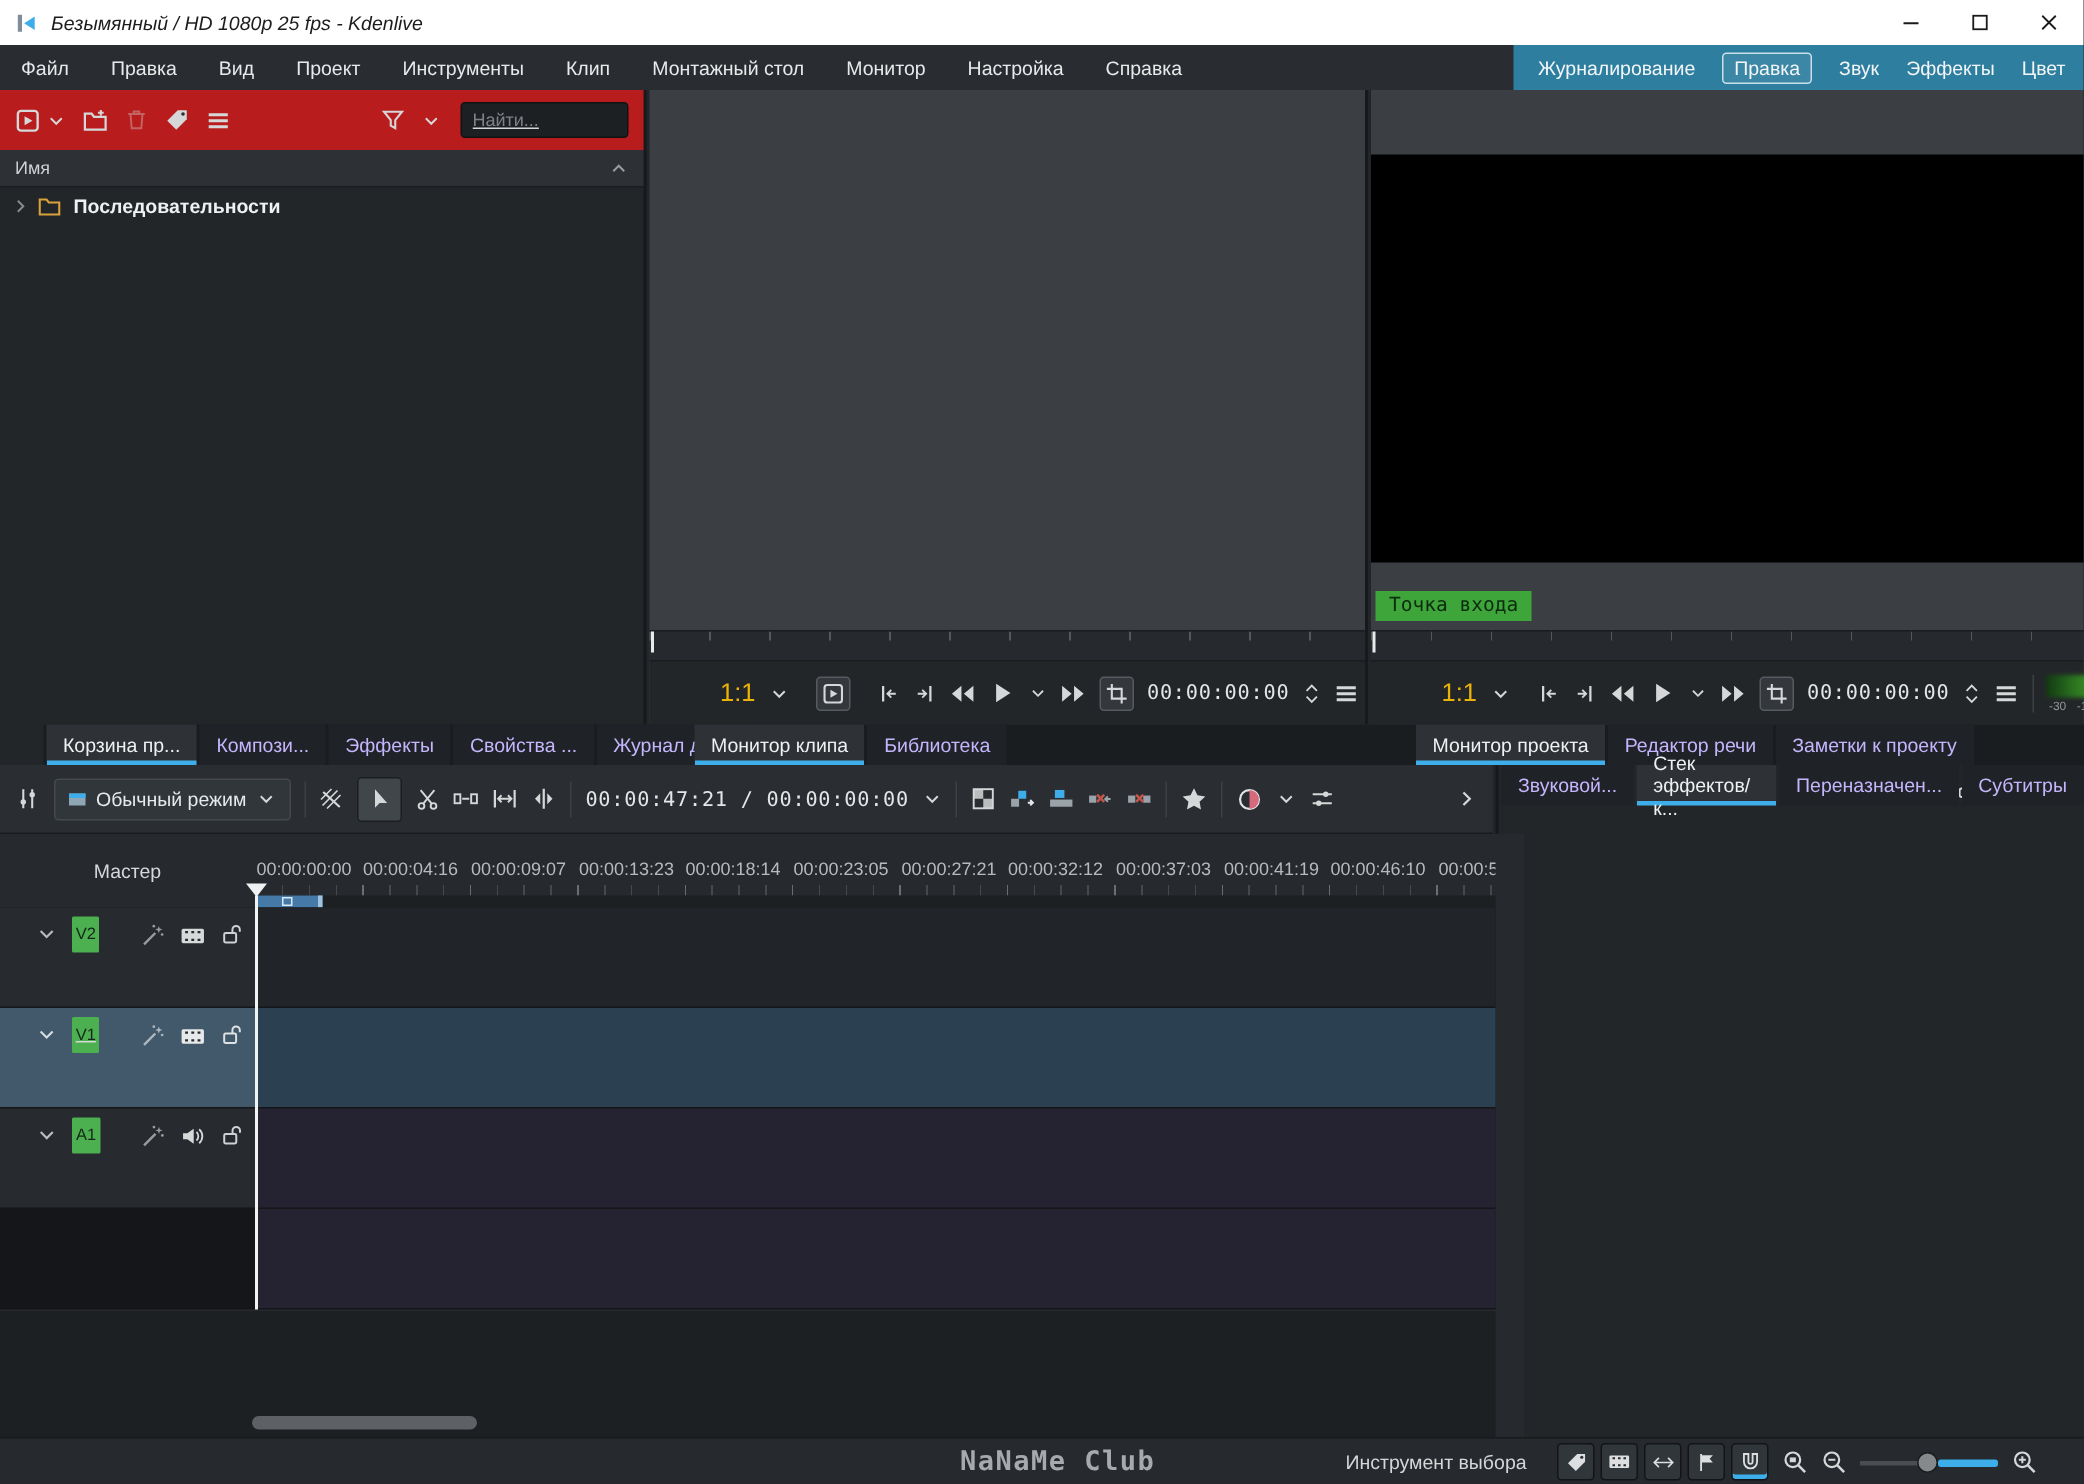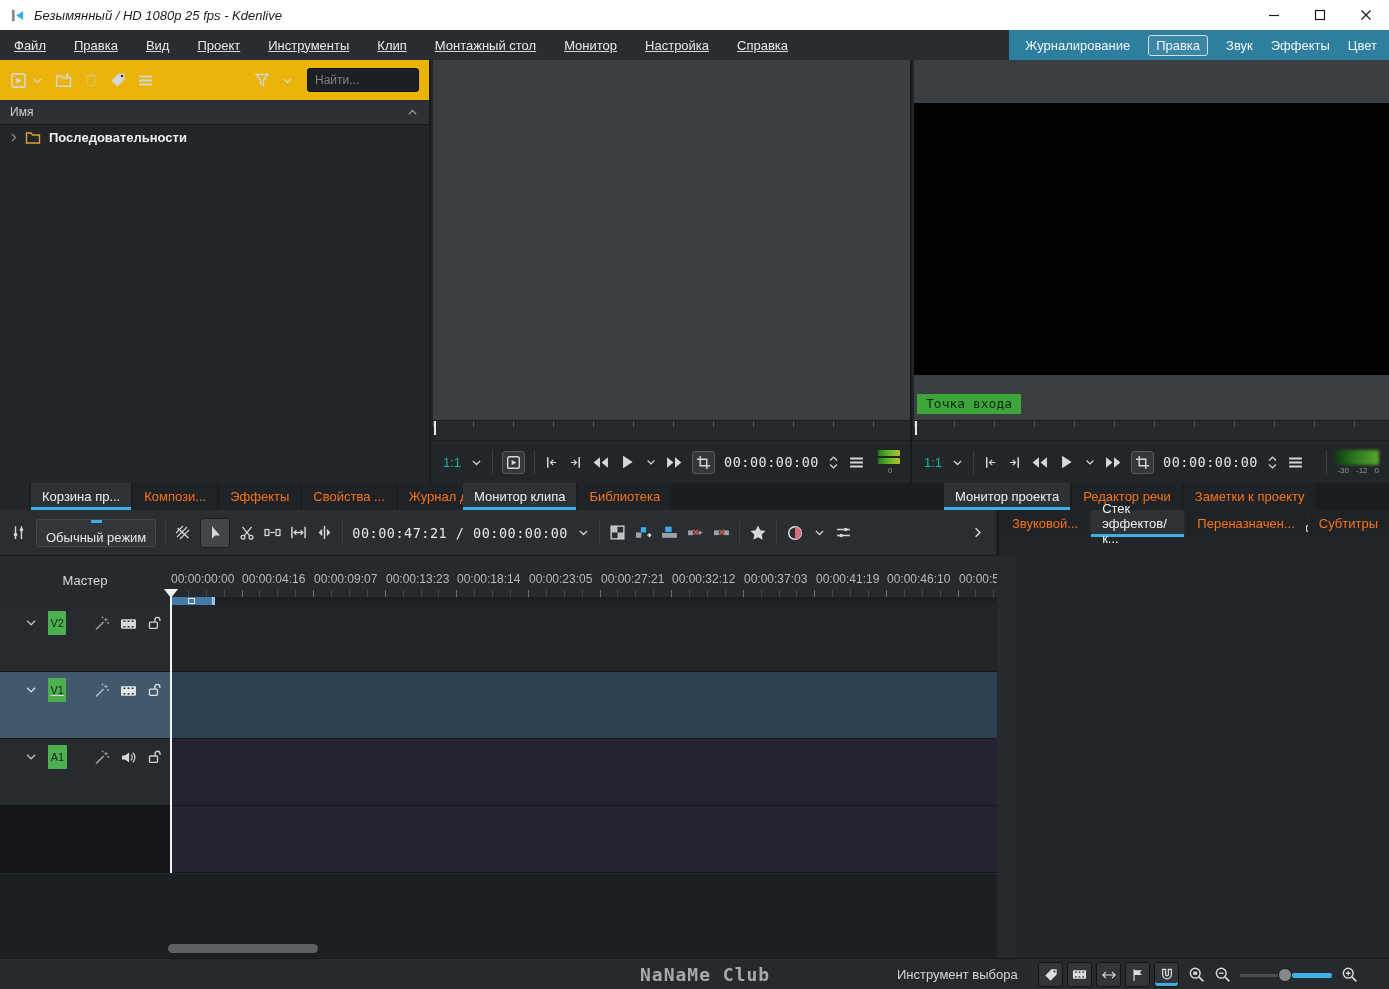--- a/index.html
+++ b/index.html
@@ -9,68 +9,68 @@
   .app { position:absolute; inset:0; width:1389px; height:989px; background:#232629; }
 
   
   .titlebar { position:absolute; left:0; top:0; width:1389px; height:30px; background:#ffffff; display:flex; align-items:center;font-style:italic; }
   .titlebar .logo { margin-left:10px; }
   .titlebar .wtitle { margin-left:9px; font-size:13px; color:#1c1c1c; }
   .wbtns { margin-left:auto; display:flex; height:30px; }
   .wbtn { width:46px; height:30px; display:flex; align-items:center; justify-content:center; }
 
   
-  .menubar { position:absolute; left:0; top:30px; width:1389px; height:30px; background:#292d31; display:flex; align-items:center;text-decoration:underline; }
+  .menubar { position:absolute; left:0; top:30px; width:1389px; height:30px; background:#292d31; display:flex; align-items:center; }
   .menu-item { padding:0 14px; font-size:13px; color:#e7e9ea; height:30px; display:flex; align-items:center; }
   .workspace { position:absolute; right:0; top:30px; height:30px; background:#2e7e9f; display:flex; align-items:center; padding:0 12px 0 16px; gap:18px; }
   .ws-tab { font-size:13px; color:#f2f6f8; }
   .ws-tab.active { border:1px solid #c9dfe9; border-radius:3px; padding:2px 7px; background:rgba(255,255,255,.07); }
 
   
   .bin-panel { position:absolute; left:0; top:60px; width:431px; height:423px; background:#232629; border-right:2px solid #17191c; }
-  .bin-toolbar { height:40px; background:#eab308; display:flex; align-items:center; padding:0 10px; gap:11px; }
+  .bin-toolbar { height:40px; background:#b91c1c; display:flex; align-items:center; padding:0 10px; gap:11px;text-decoration:underline; }
   .bin-toolbar .gap-s { margin-left:-7px; }
   .dim { opacity:.38; }
   .search { margin-left:2px; width:112px; height:24px; background:#1d2023; border:1px solid #101214; border-radius:3px; color:#cfd1d2; font-size:12px; padding:0 7px; outline:none; }
   .search::placeholder { color:#7e8288; }
   .bin-header { height:25px; background:#2d3135; border-bottom:1px solid #191c1f; display:flex; align-items:center; padding:0 10px; font-size:12px; color:#cfd1d2; }
   .bin-tree-row { height:25px; display:flex; align-items:center; padding-left:7px; gap:5px; }
   .bin-tree-row .lbl { font-size:13px; font-weight:bold; color:#eef0f1; margin-left:3px; }
 
   .monitor { position:absolute; top:60px; height:423px; background:#3b3f44; }
   .clip-monitor { left:433px; width:479px; border-right:2px solid #17191c; }
   .proj-monitor { left:914px; width:475px; }
   .mon-video { position:absolute; left:0; top:43px; width:100%; height:272px; background:#000; }
   .zone-label { position:absolute; left:3px; top:334px; background:#3ea53b; color:#0d2b0d; font-family:"DejaVu Sans Mono",monospace; font-size:13px; padding:2px 9px 3px; }
   .mon-ruler { position:absolute; left:0; bottom:43px; width:100%; height:20px; background:#26292d; border-top:1px solid #1b1e21;
     background-image:repeating-linear-gradient(90deg,#55595e 0 1px,transparent 1px 40px); background-size:100% 6px; background-repeat:no-repeat; }
   .mon-ruler .ph { position:absolute; left:1px; top:0; width:2px; height:14px; background:#e8eaea; }
   .mon-toolbar { position:absolute; left:0; bottom:0; width:100%; height:43px; background:#232629; border-top:1px solid #1a1d20; display:flex; align-items:center; padding:0 10px; gap:9px; }
   .vsep { width:1px; height:24px; background:#3c4044; }
   .tc { font-family:"DejaVu Sans Mono",monospace; font-size:13.5px; color:#e4e6e7; letter-spacing:.5px; }
   .spin { display:flex; flex-direction:column; gap:1px; }
-  .zoom-lvl { font-size:13px; color:#14b8a6; }
+  .zoom-lvl { font-size:17px; color:#eab308;margin-left:37px; }
   .tool-btn { display:flex; align-items:center; justify-content:center; background:none; border:none; color:#d5d7d8; padding:0; }
   .boxed { border:1px solid #565b60; border-radius:3px; background:#34383d; padding:3px; }
   .meter-sm { margin-left:auto; display:flex; flex-direction:column; gap:2px; align-items:flex-start; }
   .meter-sm .bar { width:22px; height:6px; background:linear-gradient(90deg,#1f7a1f,#64b52a,#b7bf2c); border-radius:1px; }
   .meter-sm .zl { font-size:8px; color:#8c8f93; margin-left:10px; }
   .meter-lg { margin-left:auto; display:flex; flex-direction:column; align-items:flex-end; gap:1px; border-left:1px solid #3c4044; padding-left:8px; }
   .meter-lg .glow { width:44px; height:15px; background:linear-gradient(90deg,#123a12,#2f7d22,#57a52c); filter:blur(1.5px); border-radius:2px; }
   .meter-lg .scale { display:flex; gap:7px; font-size:8px; color:#94979a; }
 
   
   .tabrow { position:absolute; left:0; top:483px; width:1389px; height:27px; background:#1a1d20;margin-left:29px; }
   .tabs { position:absolute; top:0; height:27px; display:flex; gap:2px; }
-  .tab { height:27px; display:flex; align-items:center; padding:0 11px; font-size:13px; color:#f97316; background:#1f2226; }
+  .tab { height:27px; display:flex; align-items:center; padding:0 11px; font-size:13px; color:#c4b5fd; background:#1f2226; }
   .tab.active { background:#2e3236; color:#eef0f1; box-shadow:inset 0 -3px 0 #3daee9; }
 
   
   .tl-toolbar { position:absolute; left:0; top:510px; width:995px; height:46px; background:#2a2e32; border-bottom:1px solid #191c1f; display:flex; align-items:center; padding:0 10px; gap:9px; }
-  .mode-dd { height:28px; display:flex; align-items:center; gap:7px; border:1px solid #45494e; border-radius:3px; background:#31363a; padding:0 9px;flex-direction:column; }
+  .mode-dd { height:28px; display:flex; align-items:center; gap:7px; border:1px solid #45494e; border-radius:3px; background:#31363a; padding:0 9px; }
   .mode-dd .mlabel { font-size:13px; color:#e7e9ea; }
   .mode-ic { width:11px; height:8px; background:#8fa7b5; border-top:3px solid #3daee9; }
   .pressed { width:30px; height:30px; background:#41464b; border:1px solid #1c1f22; border-radius:3px; }
   .tl-more { margin-left:auto; }
 
   
   .fx-panel { position:absolute; left:997px; top:510px; width:392px; height:448px; background:#232629; border-left:2px solid #17191c; }
   .fx-icons { position:absolute; top:10px; right:14px; display:flex; gap:12px; align-items:center; }
   .fx-tabs { position:absolute; left:2px; bottom:0; display:flex; gap:2px; }
 

